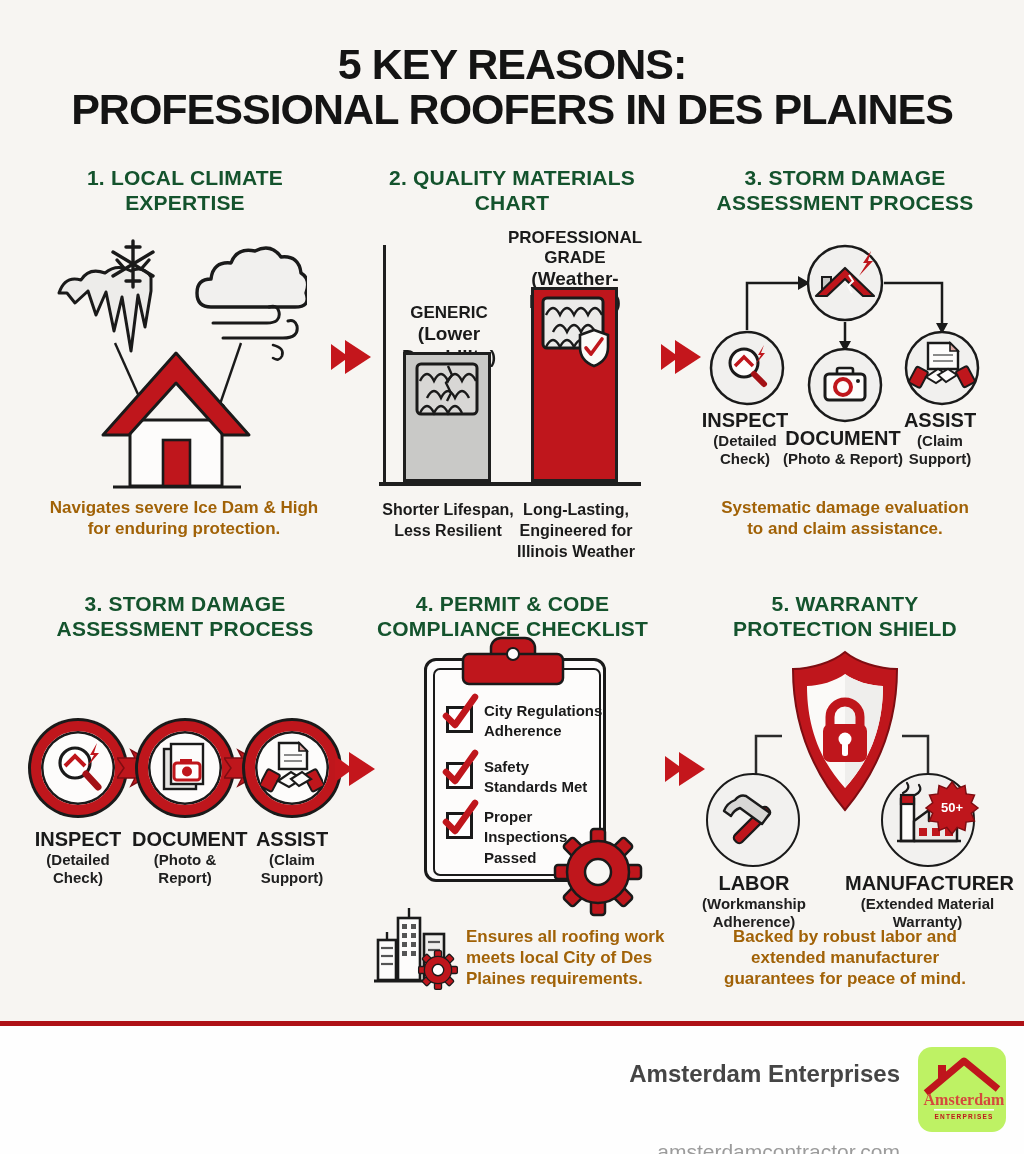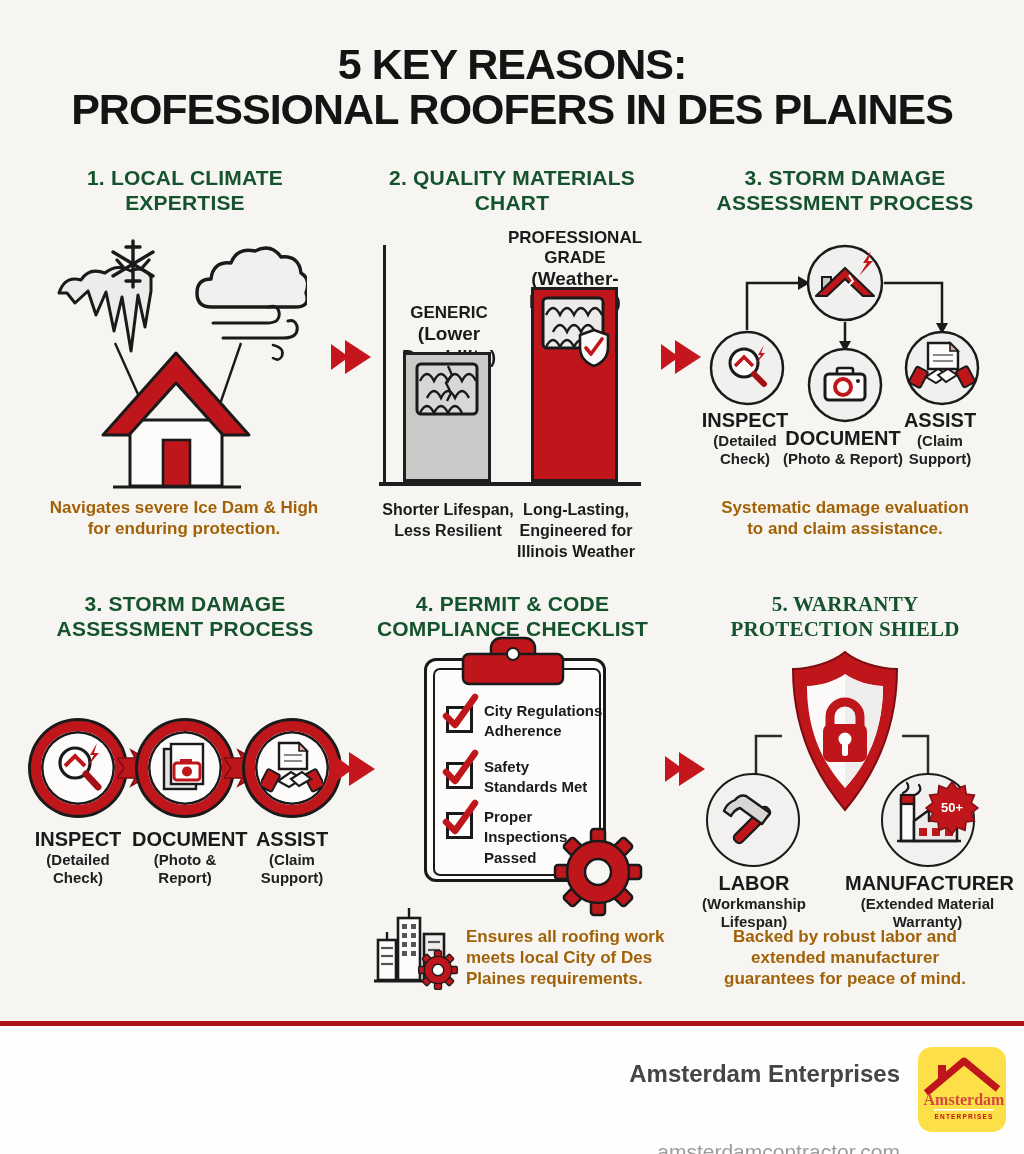--- a/index.html
+++ b/index.html
@@ -20,21 +20,21 @@
         box-shadow:0 0 0 3px #1a1a1a, inset 0 0 0 2.5px #1a1a1a;box-sizing:border-box;
         display:flex;align-items:center;justify-content:center;}
   .circ{width:94px;height:94px;border-radius:50%;border:2.5px solid #1a1a1a;background:#f2f1ef;
         box-sizing:border-box;display:flex;align-items:center;justify-content:center;}
   .board{background:#fdfcfb;border:3.5px solid #1a1a1a;border-radius:12px;box-sizing:border-box;}
   .board-inner{border:2.5px solid #1a1a1a;border-radius:7px;}
   .checkbox{width:27px;height:27px;background:#fff;border:3px solid #1a1a1a;box-sizing:border-box;}
   .footer-band{background:#fefefe;}
   .company{font-size:24px;font-weight:700;color:#454545;text-align:right;}
   .website{font-size:21px;font-weight:400;color:#9b9b9b;text-align:right;margin-top:48px;}
-  .logo-box{background:#fde047;border-radius:14px;}
+  .logo-box{background:#bef264;border-radius:14px;}
   .badge-text{font-size:13px;font-weight:700;color:#fff;text-align:center;}
 </style>
 </head>
 <body>
 
 <div class="page">
 
   <div class="abs ctr title" style="left:0;top:42px;width:1024px;">
       <div>5 KEY REASONS:</div>
       <div>PROFESSIONAL ROOFERS IN DES PLAINES</div>
@@ -392,21 +392,21 @@
       <div>Ensures all roofing work</div>
       <div>meets local City of Des</div>
       <div>Plaines requirements.</div>
     </div>
 
   <svg class="abs" style="left:664px;top:752px;" width="44" height="34" viewBox="0 0 44 34">
     <path d="M1,4 L19,17 L1,30 Z" fill="#c4161c"></path>
     <path d="M15,0 L41,17 L15,34 Z" fill="#c4161c"></path>
   </svg>
 
-  <div class="abs ctr heading" style="left:690px;top:592px;width:310px;font-family:Liberation Serif, serif;">
+  <div class="abs ctr heading" style="left:690px;top:592px;width:310px;">
       <div>5. WARRANTY</div>
       <div>PROTECTION SHIELD</div>
     </div>
 
   <svg class="abs" style="left:690px;top:700px;" width="310" height="110" viewBox="0 0 310 110">
     <path d="M92,36 H66 V75" fill="none" stroke="#2a2a2a" stroke-width="2.5"></path>
     <path d="M212,36 H238 V75" fill="none" stroke="#2a2a2a" stroke-width="2.5"></path>
   </svg>
 
   <svg class="abs" style="left:777px;top:648px;" width="136" height="170" viewBox="0 0 136 170">
@@ -444,21 +444,21 @@
 
   <svg class="abs" style="left:923px;top:779px;" width="58" height="58" viewBox="-29 -29 58 58">
     <polygon points="26,0 19.3,5.2 22.5,13 14.1,14.1 13,22.5 5.2,19.3 0,26 -5.2,19.3 -13,22.5 -14.1,14.1 -22.5,13 -19.3,5.2 -26,0 -19.3,-5.2 -22.5,-13 -14.1,-14.1 -13,-22.5 -5.2,-19.3 0,-26 5.2,-19.3 13,-22.5 14.1,-14.1 22.5,-13 19.3,-5.2" fill="#bf161c" stroke="#7e0d12" stroke-width="1.5"></polygon>
   </svg>
   <div class="abs badge-text" style="left:923px;top:800px;width:58px;">50+</div>
 
   <div class="abs ctr" style="left:695px;top:871px;width:118px;">
     <div class="step-label">LABOR</div>
     <div class="step-sub">
         <div>(Workmanship</div>
-        <div>Lifespan)</div>
+        <div>Adherence)</div>
       </div>
   </div>
   <div class="abs ctr" style="left:845px;top:871px;width:165px;">
     <div class="step-label">MANUFACTURER</div>
     <div class="step-sub">
         <div>(Extended Material</div>
         <div>Warranty)</div>
       </div>
   </div>
 

